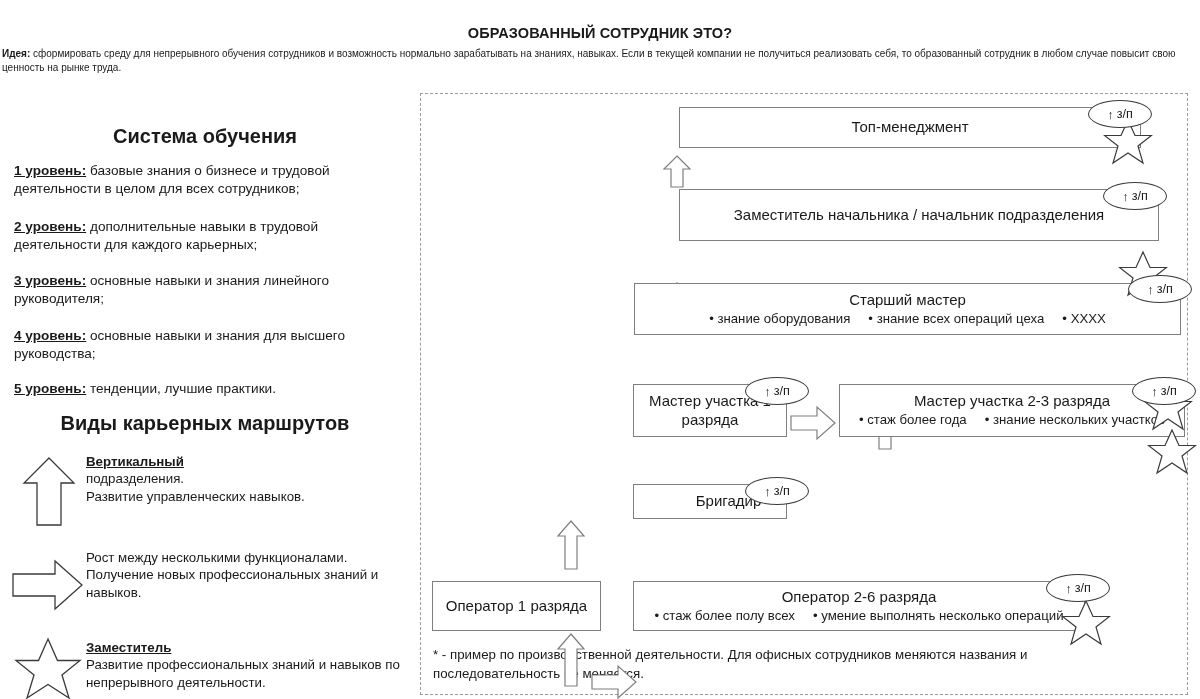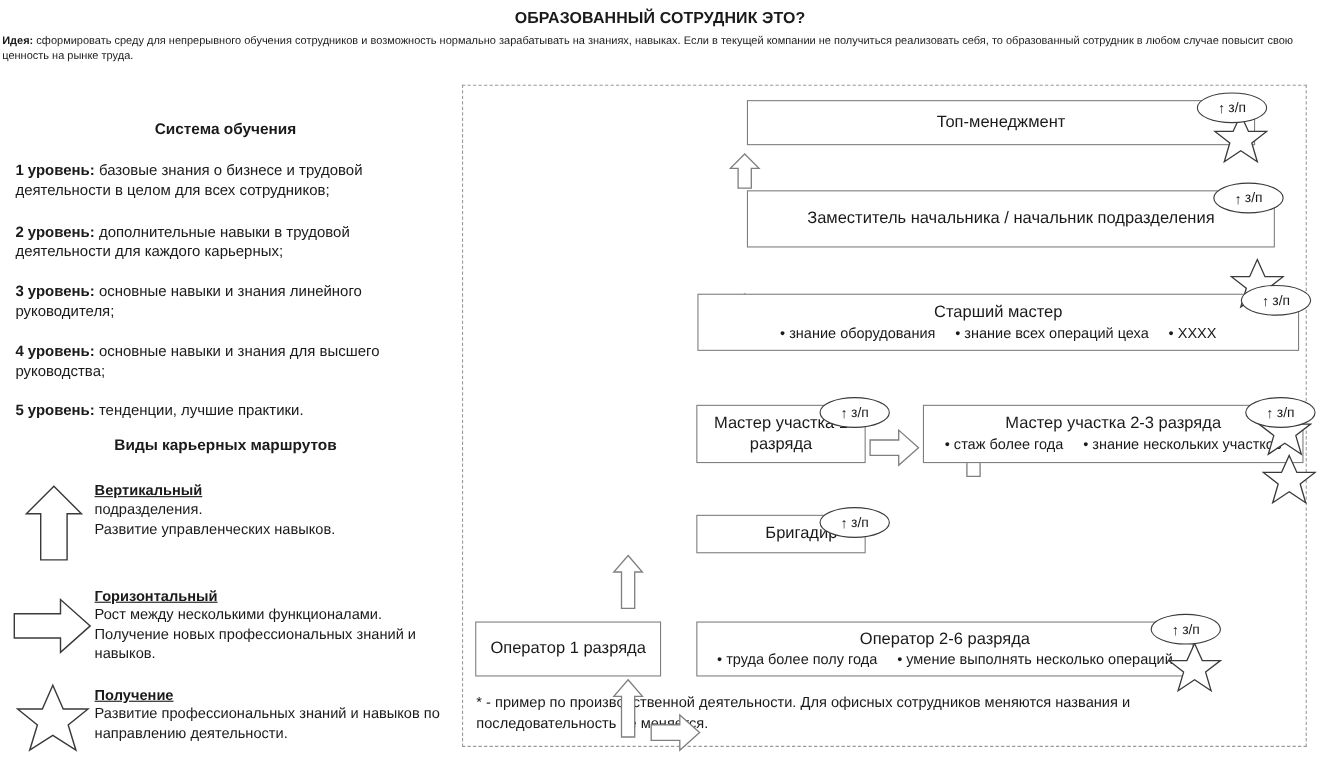--- a/index.html
+++ b/index.html
@@ -6,45 +6,45 @@
   html,body{margin:0;padding:0;}
   body{
     width:1200px;height:699px;
     background:#ffffff;
     font-family:"Liberation Sans", sans-serif;
     color:#1a1a1a;
     position:relative;
     overflow:hidden;
     -webkit-font-smoothing:antialiased;
   }
-  .page{position:absolute;inset:0;}
+  .page{position:absolute;inset:0;margin-top:16px;}
 
   
   .hdr-title{
     position:absolute;left:0;top:9px;width:1200px;
     text-align:center;font-weight:bold;font-size:14.5px;letter-spacing:.1px;
   }
   .hdr-idea{
     position:absolute;left:2px;top:31px;width:1186px;
     font-size:10px;line-height:1.42;
   }
   .hdr-idea b{font-weight:bold;}
 
   
   .sect-title{
-    position:absolute;font-weight:bold;font-size:14px;text-align:center;
+    position:absolute;font-weight:bold;font-size:20px;text-align:center;
   }
   #sysTitle{left:10px;top:109px;width:390px;}
   #routesTitle{left:10px;top:396px;width:390px;}
 
   .lvl{
     position:absolute;left:14px;width:350px;
     font-size:13.6px;line-height:1.32;
   }
-  .lvl b{font-weight:bold;}
+  .lvl b{font-weight:bold;text-decoration:underline;}
 
   
   .route{position:absolute;left:86px;width:320px;font-size:13.3px;line-height:1.30;}
   .route .rt-h{font-weight:bold;text-decoration:underline;display:block;}
   .route .rt-l{display:block;}
 
   .gicon{position:absolute;}
 
   
   .panel{
@@ -117,35 +117,34 @@
     <span class="rt-l">подразделения.</span>
     <span class="rt-l">Развитие управленческих навыков.</span>
   </div>
 
   <div class="gicon" style="left:10px;top:540px;">
     <svg width="76" height="58" viewBox="0 0 76 58">
         <polygon points="3,18 45,18 45,5 72,29 45,53 45,40 3,40" fill="#ffffff" stroke="#3a3a3a" stroke-width="1.3" stroke-linejoin="miter"></polygon>
       </svg>
   </div>
   <div class="route" style="top:533px">
-    <span class="rt-h">Горизонтальный</span>
     <span class="rt-l">Рост между несколькими функционалами.</span>
     <span class="rt-l">Получение новых профессиональных знаний и</span>
     <span class="rt-l">навыков.</span>
   </div>
 
   <div class="gicon" style="left:14px;top:620px;">
     <svg width="68" height="66" viewBox="0 0 68 66">
         <polygon points="34,3 43.5,24.5 66,24.5 48,39 55,62 34,48.5 13,62 20,39 2,24.5 24.5,24.5" fill="#ffffff" stroke="#3a3a3a" stroke-width="1.3" stroke-linejoin="miter"></polygon>
       </svg>
   </div>
   <div class="route" style="top:623px">
-    <span class="rt-h">Получение</span>
+    <span class="rt-h">Заместитель</span>
     <span class="rt-l">Развитие профессиональных знаний и навыков по</span>
-    <span class="rt-l">направлению деятельности.</span>
+    <span class="rt-l">непрерывного деятельности.</span>
   </div>
 
   <div class="panel">
 
     <div class="uarr" style="left:241px;top:60px;">
       <svg width="30" height="35" viewBox="0 0 30 35">
           <polygon points="15,2 28,15 21,15 21,33 9,33 9,15 2,15" fill="#fff" stroke="#7f7f7f" stroke-width="1.2"></polygon>
         </svg>
     </div>
     <div class="uarr" style="left:241px;top:187px;">
@@ -236,21 +235,21 @@
       <div class="ttl">Бригадир</div>
     </div>
 
     <div class="node" style="left:11px;top:487px;width:169px;height:50px;text-align:right;">
       <div class="ttl">Оператор 1 разряда</div>
     </div>
 
     <div class="node" style="left:212px;top:487px;width:452px;height:50px;">
       <div class="ttl">Оператор 2-6 разряда</div>
       <div class="subs">
-        <span>труда более полу года</span><span>умение выполнять несколько операций</span>
+        <span>стаж более полу всех</span><span>умение выполнять несколько операций</span>
       </div>
     </div>
 
     <div class="zp" style="left:667px;top:6px;">
       <span class="ar">↑</span>
         <span>з/п</span>
     </div>
     <div class="zp" style="left:682px;top:88px;">
       <span class="ar">↑</span>
         <span>з/п</span>

